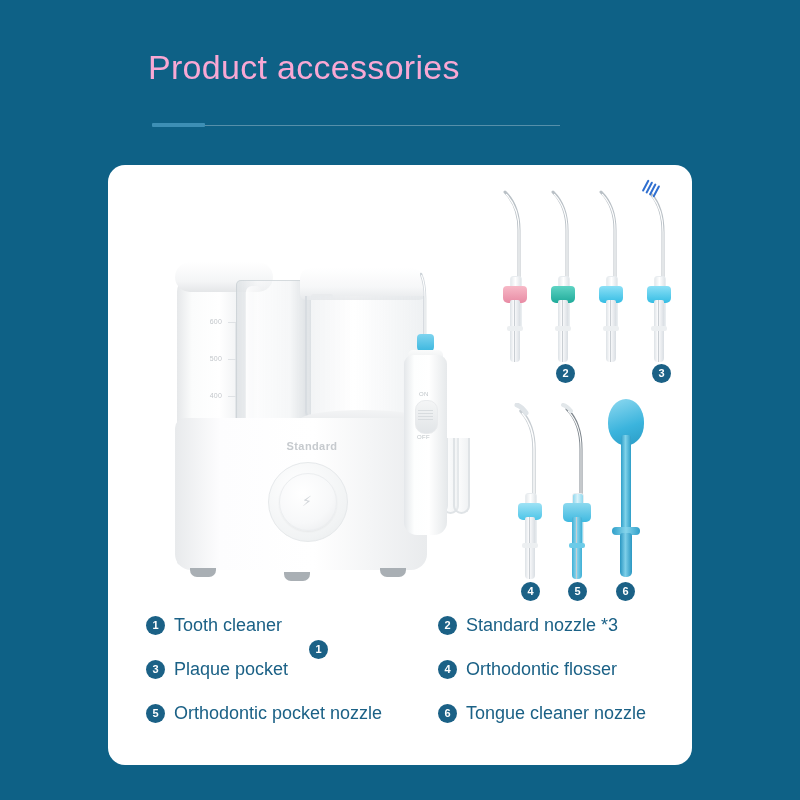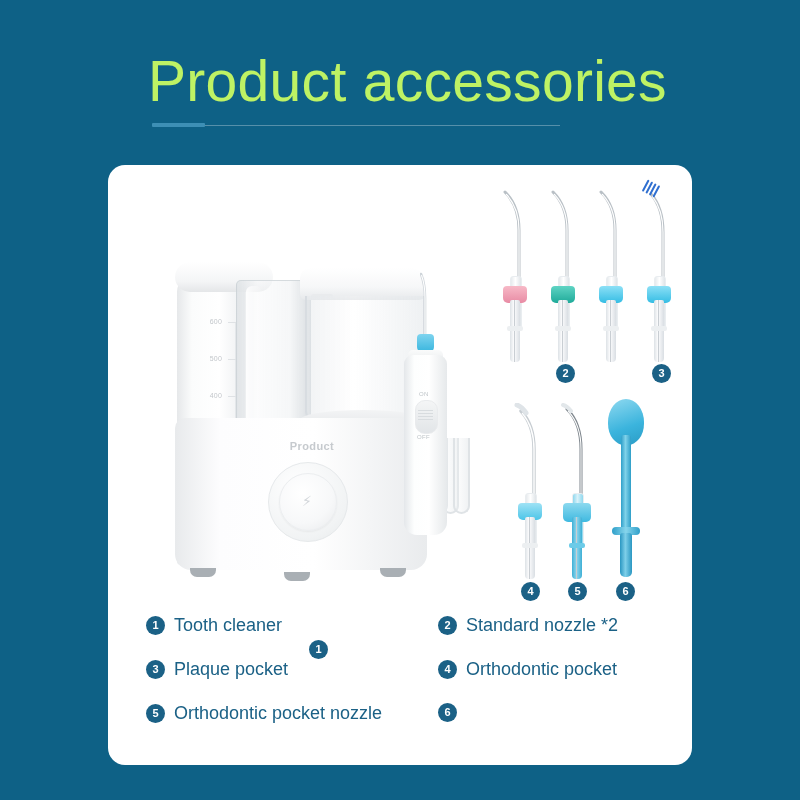--- a/index.html
+++ b/index.html
@@ -6,21 +6,21 @@
   body{
     width:800px;height:800px;
     background:#0e6186;
     font-family:"Liberation Sans","DejaVu Sans",sans-serif;
     overflow:hidden;position:relative;
   }
   
   #header{position:absolute;left:0;top:0;width:800px;height:150px;}
   #page-title{
     position:absolute;left:148px;top:48px;
-    font-size:57px;color:#bef264;font-weight:400;letter-spacing:.3px;
+    font-size:34px;color:#f9a8d4;font-weight:400;letter-spacing:.3px;
     white-space:nowrap;
   }
   #title-rule{
     position:absolute;left:152px;top:125px;width:408px;height:1px;
     background:rgba(255,255,255,.30);
   }
   #title-accent{
     position:absolute;left:152px;top:123px;width:53px;height:4px;
     background:#3d8fb5;border-radius:1px;
   }
@@ -241,21 +241,21 @@
       <div class="tick-label" style="top:148px">200</div>
       <div class="tick" style="top:152px"></div>
     </div>
 
     <div class="lid-right"></div>
     <div class="lid-notch"></div>
     <div class="cup"></div>
     <div class="cup-base"></div>
     <div class="base-body"></div>
 
-    <div class="brand">Product</div>
+    <div class="brand">Standard</div>
 
     <div class="dial-ring"></div>
     <div class="dial-knob"></div>
     <div class="dial-bolt">⚡</div>
 
     <div class="foot f1"></div>
     <div class="foot f2"></div>
     <div class="foot f3"></div>
 
     <div class="hose">
@@ -379,32 +379,33 @@
     <div class="badge" style="left:108px;top:185px">6</div>
   </div>
 
   <div id="legend">
     <div class="legend-row" style="left:0;top:0">
       <span class="badge">1</span>
       <span class="legend-text">Tooth cleaner</span>
     </div>
     <div class="legend-row" style="left:292px;top:0">
       <span class="badge">2</span>
-      <span class="legend-text">Standard nozzle *2</span>
+      <span class="legend-text">Standard nozzle *3</span>
     </div>
     <div class="legend-row" style="left:0;top:44px">
       <span class="badge">3</span>
       <span class="legend-text">Plaque pocket</span>
     </div>
     <div class="legend-row" style="left:292px;top:44px">
       <span class="badge">4</span>
-      <span class="legend-text">Orthodontic pocket</span>
+      <span class="legend-text">Orthodontic flosser</span>
     </div>
     <div class="legend-row" style="left:0;top:88px">
       <span class="badge">5</span>
       <span class="legend-text">Orthodontic pocket nozzle</span>
     </div>
     <div class="legend-row" style="left:292px;top:88px">
       <span class="badge">6</span>
+      <span class="legend-text">Tongue cleaner nozzle</span>
     </div>
   </div>
 
 </div>
 
 </body></html>

